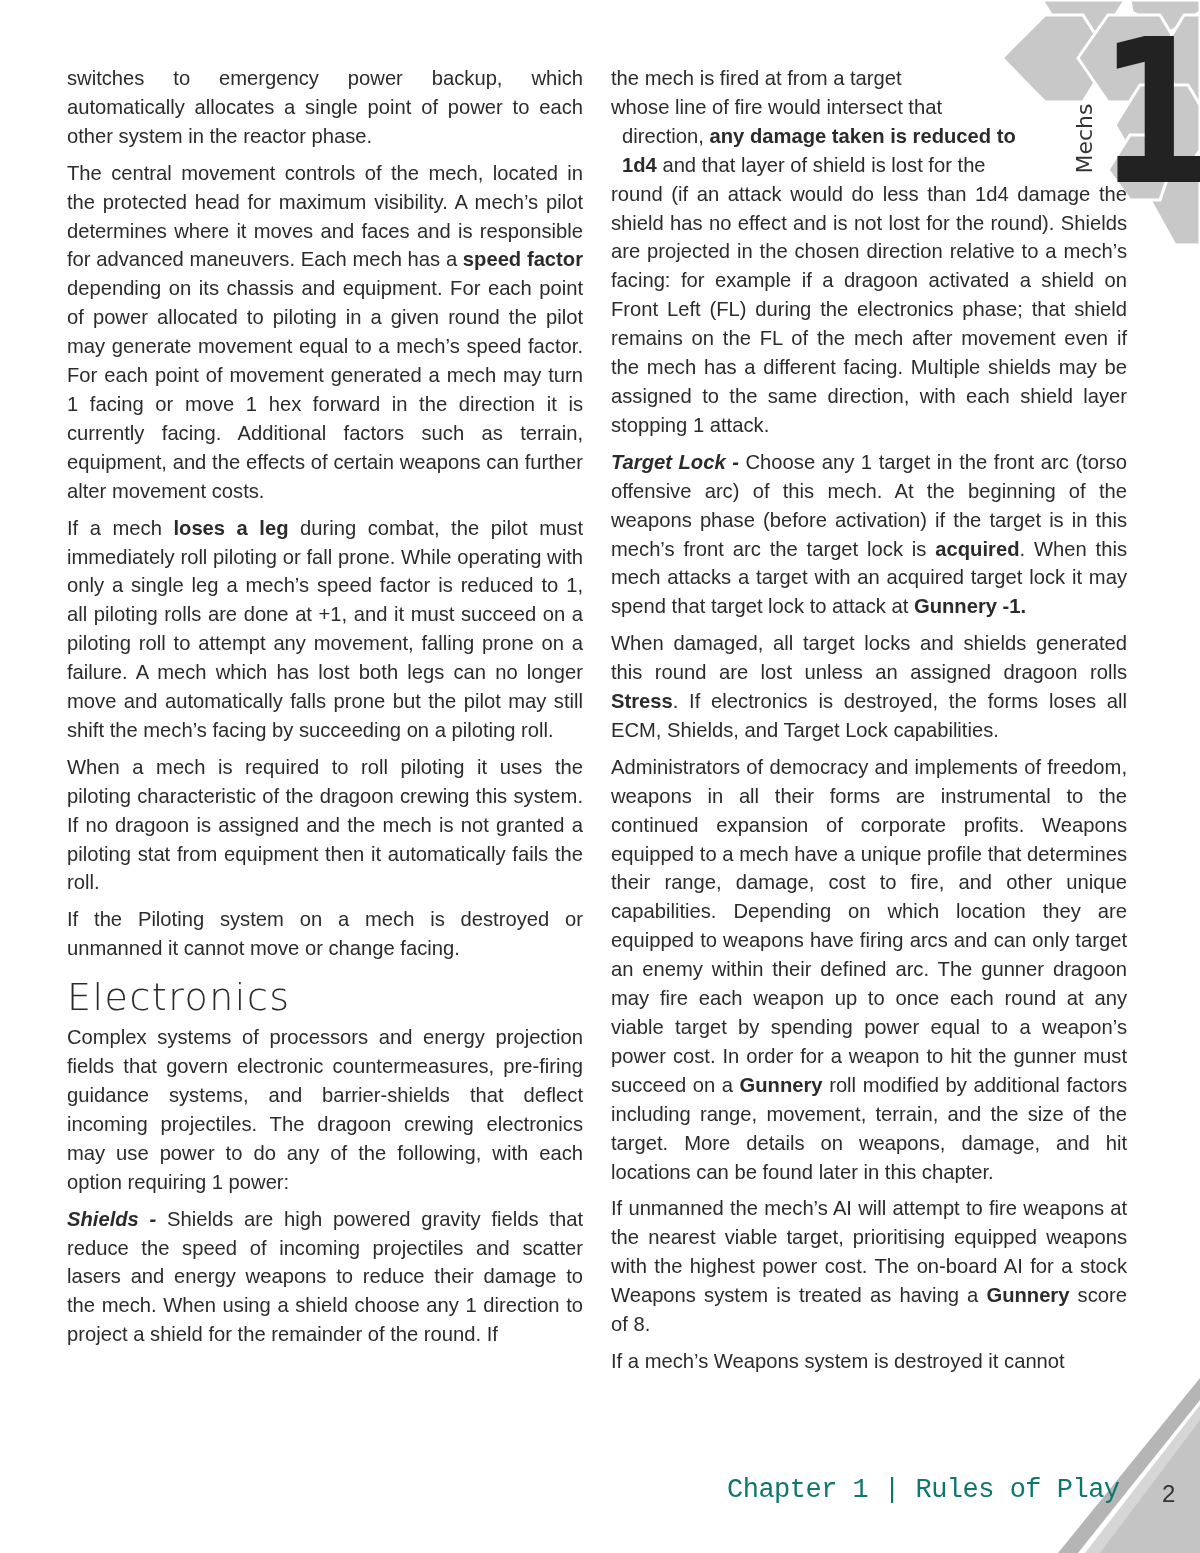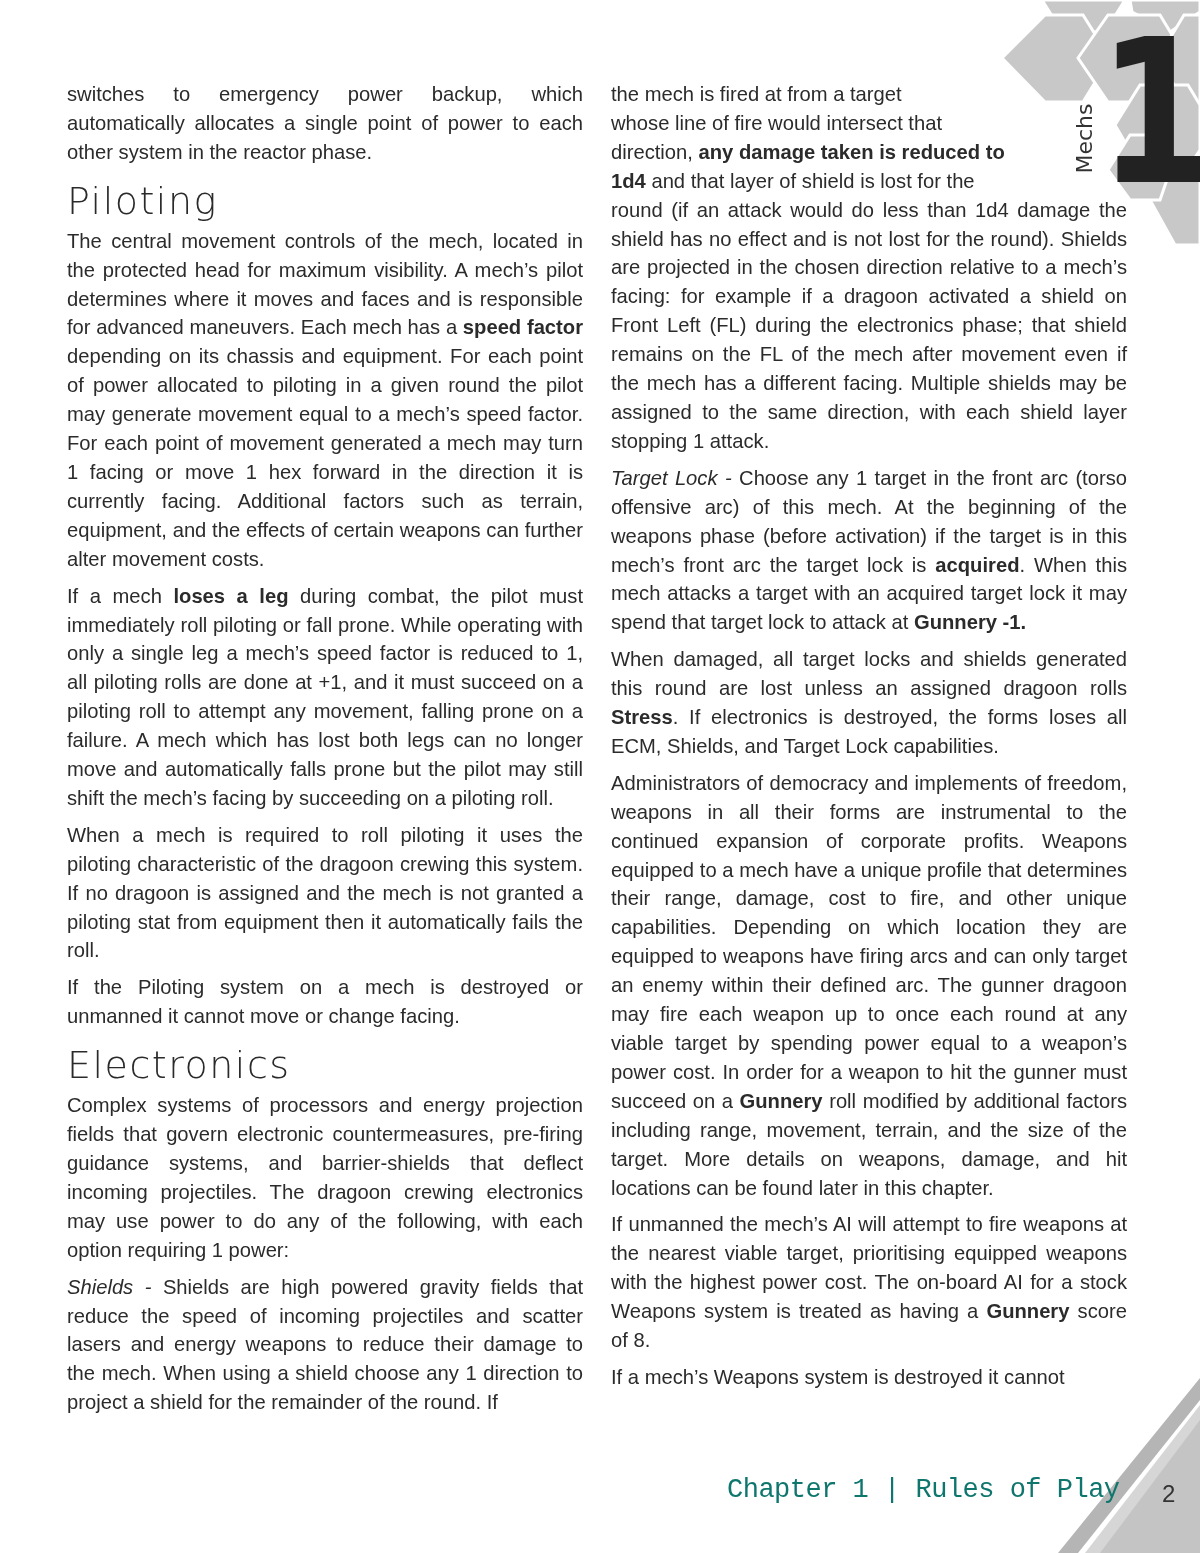--- a/index.html
+++ b/index.html
@@ -16,32 +16,32 @@
     transform: scaleX(0.82); transform-origin: center;
   }
   .mechs-label {
     position: absolute; left: 1066px; top: 100px; width: 36px; height: 76px;
     display: flex; align-items: center; justify-content: center;
   }
   .mechs-label span {
     display: inline-block; transform: rotate(-90deg); white-space: nowrap;
     font-family: "DejaVu Sans", sans-serif; font-size: 22px; color: #333;
   }
-  .col { position: absolute; top: 80px; width: 516px; font-size: 20.2px; line-height: 28.9px; }
+  .col { position: absolute; top: 64px; width: 516px; font-size: 20.2px; line-height: 28.9px; }
   .col-left { left: 67px; }
   .col-right { left: 611px; }
   .col p { margin: 0 0 8px 0; text-align: justify; }
   .col h2 {
     font-family: "DejaVu Sans", sans-serif; font-weight: 300; font-size: 38px;
     letter-spacing: 1.5px; color: #2a2a2a; margin: 2px 0 0 0; line-height: 52px;
   }
   .col b { font-weight: bold; }
-  .col i b, .col b i { font-weight: normal; font-style: italic; }
+  .col i b, .col b i { font-weight: bold; font-style: italic; }
   .narrow { width: 370px; text-align: justify; }
-  .narrow-mid { width: 420px; text-align: justify; }
+  .narrow-mid { width: 420px; text-align: justify; margin-left: 11px; }
   .narrow-end { width: 480px; text-align: justify; }
   .footer-chapter {
     position: absolute; left: 727px; top: 1475px;
     font-family: "Liberation Mono", monospace; font-size: 27px; color: #0f766e;
     letter-spacing: -0.5px;
   }
   .page-number {
     position: absolute; left: 1162px; top: 1480px;
     font-family: "Liberation Sans", sans-serif; font-size: 24px; color: #333;
   }
@@ -68,21 +68,20 @@
 </svg>
 
 <div class="chapter-num">1</div>
 <div class="mechs-label">
     <span>Mechs</span>
   </div>
 
 <div class="col col-left">
   <p>switches to emergency power backup, which automatically allocates a single point of power to each other system in the reactor phase.</p>
 
-  <h2>Piloting</h2>
   <p><span>The central movement controls of the mech, located in the protected head for maximum visibility. A mech’s pilot determines where it moves and faces and is responsible for advanced maneuvers. Each mech has a </span><b>speed factor</b><span> depending on its chassis and equipment. For each point of power allocated to piloting in a given round the pilot may generate movement equal to a mech’s speed factor. For each point of movement generated a mech may turn 1 facing or move 1 hex forward in the direction it is currently facing. Additional factors such as terrain, equipment, and the effects of certain weapons can further alter movement costs.</span></p>
   <p><span>If a mech </span><b>loses a leg</b><span> during combat, the pilot must immediately roll piloting or fall prone. While operating with only a single leg a mech’s speed factor is reduced to 1, all piloting rolls are done at +1,  and it must succeed on a piloting roll to attempt any movement, falling prone on a failure. A mech which has lost both legs can no longer move and automatically falls prone but the pilot may still shift the mech’s facing by succeeding on a piloting roll.</span></p>
   <p>When a mech is required to roll piloting it uses the piloting characteristic of the dragoon crewing this system. If no dragoon is assigned and the mech is not granted a piloting stat from equipment then it automatically fails the roll.</p>
   <p>If the Piloting system on a mech is destroyed or unmanned it cannot move or change facing.</p>
 
   <h2>Electronics</h2>
   <p>Complex systems of processors and energy projection fields that govern electronic countermeasures, pre-firing guidance systems, and barrier-shields that deflect incoming projectiles. The dragoon crewing electronics may use power to do any of the following, with each option requiring 1 power:</p>
   <p><i><b>Shields -</b></i><span> Shields are high powered gravity fields that reduce the speed of incoming projectiles and scatter lasers and energy weapons to reduce their damage to the mech. When using a shield choose any 1 direction to project a shield for the remainder of the round. If</span></p>
 </div>
 

